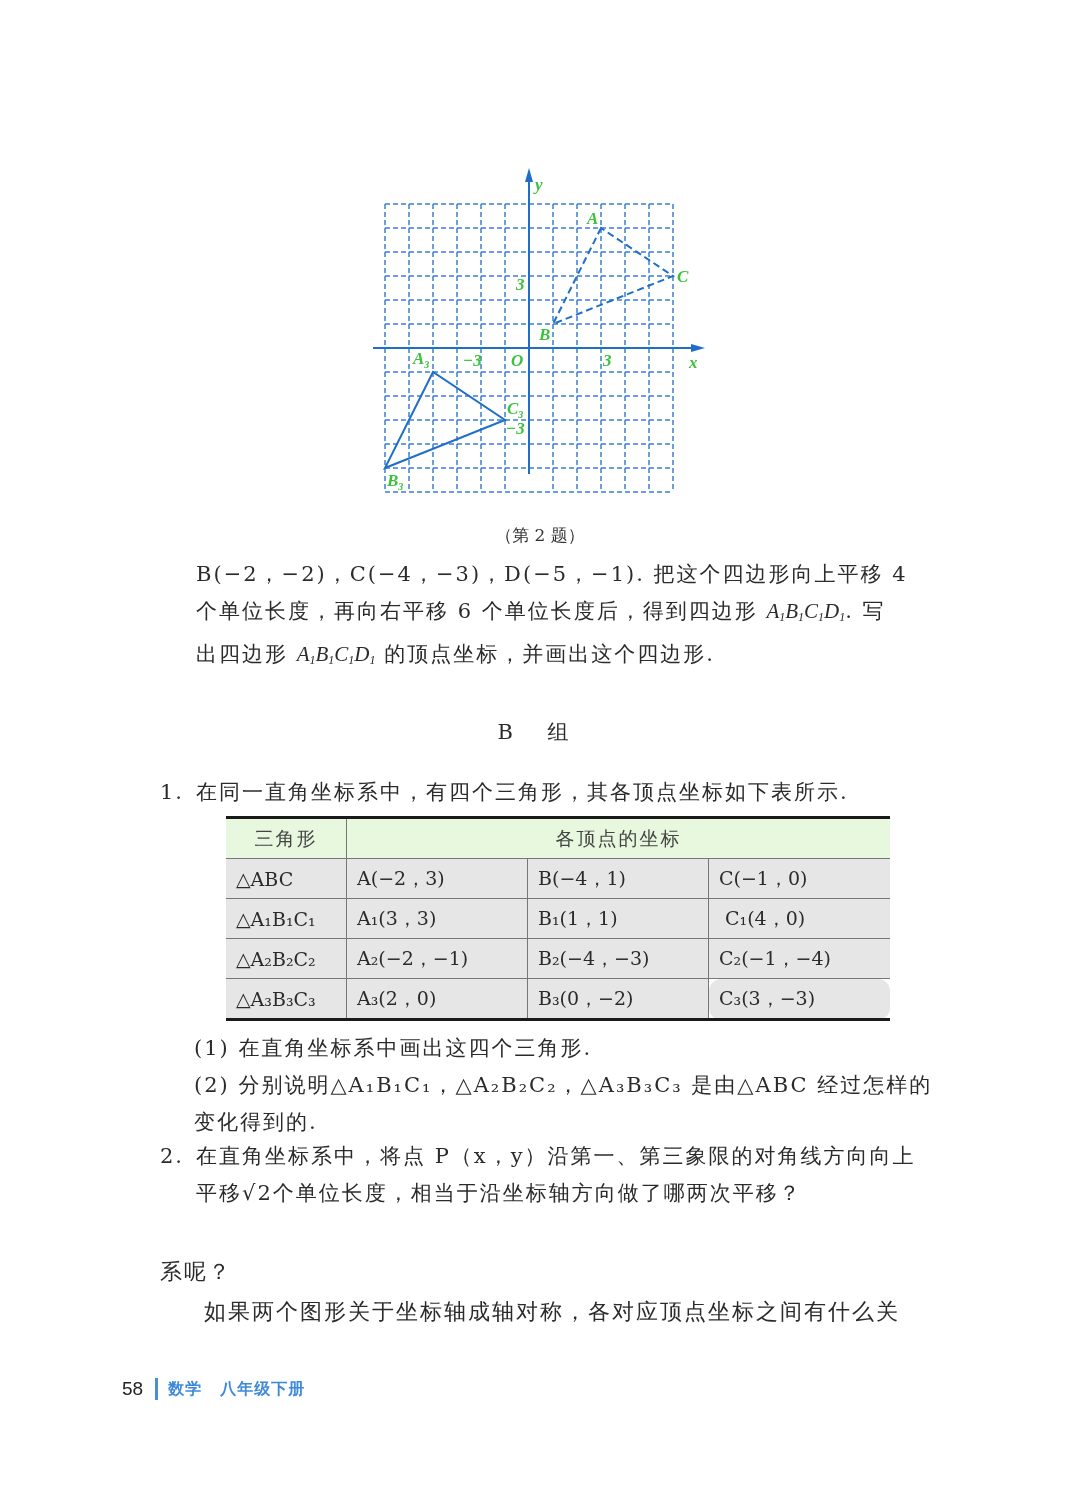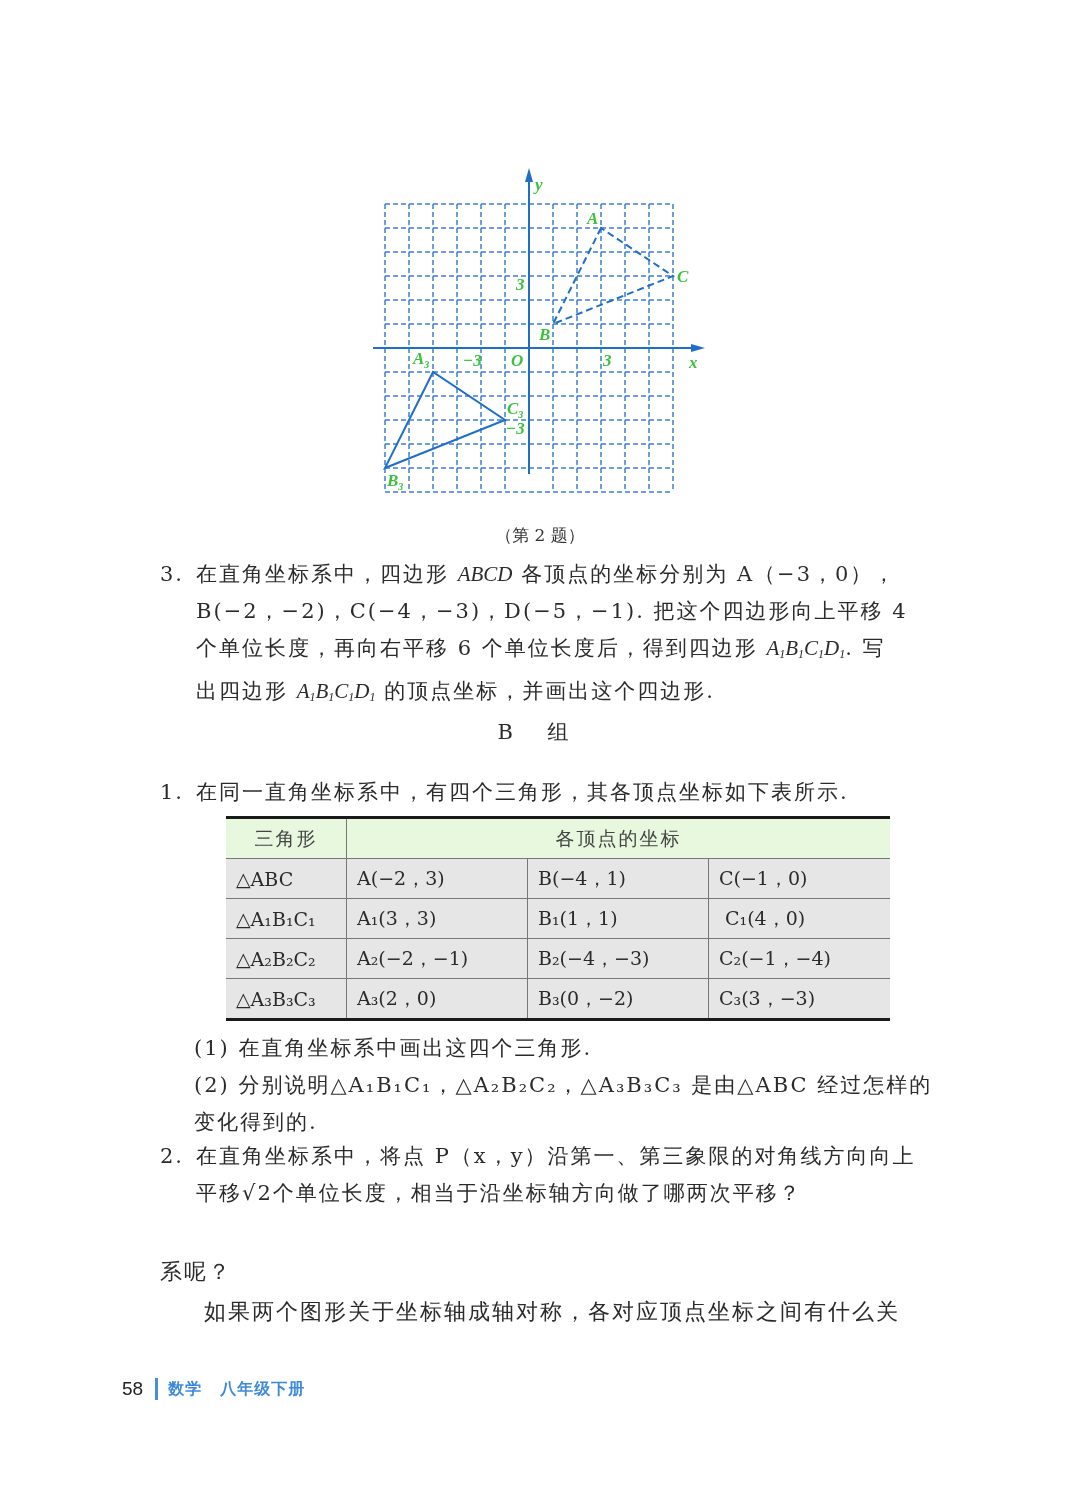--- a/index.html
+++ b/index.html
@@ -75,21 +75,20 @@
       <text x="317" y="117" fill="#3cc13c" font-family="Liberation Serif, serif" font-style="italic" font-weight="bold" font-size="17">C</text>
       <polygon points="73,207 25,303 145,255" fill="none" stroke="#1f6fc8" stroke-width="2"></polygon>
       <text x="53" y="199" fill="#3cc13c" font-family="Liberation Serif, serif" font-style="italic" font-weight="bold" font-size="17">A<tspan font-size="10" dy="4">3</tspan></text>
       <text x="27" y="321" fill="#3cc13c" font-family="Liberation Serif, serif" font-style="italic" font-weight="bold" font-size="17">B<tspan font-size="10" dy="4">3</tspan></text>
       <text x="147" y="249" fill="#3cc13c" font-family="Liberation Serif, serif" font-style="italic" font-weight="bold" font-size="17">C<tspan font-size="10" dy="4">3</tspan></text>
     </svg>
 </div>
 <div class="caption">（第 2 题）</div>
 
 <div class="para" style="left:160px; top:556px; width:770px;">
-  <div><span class="num">3.</span><span>在直角坐标系中，四边形</span> <i class="m">ABCD</i> <span>各顶点的坐标分别为</span> <span>A（−3，0），</span></div>
   <div style="padding-left:36px">B(−2，−2)，C(−4，−3)，D(−5，−1). 把这个四边形向上平移 4</div>
   <div style="padding-left:36px"><span>个单位长度，再向右平移 6 个单位长度后，得到四边形</span> <i class="m">A<sub>1</sub>B<sub>1</sub>C<sub>1</sub>D<sub>1</sub></i><span>. 写</span></div>
   <div style="padding-left:36px"><span>出四边形</span> <i class="m">A<sub>1</sub>B<sub>1</sub>C<sub>1</sub>D<sub>1</sub></i> <span>的顶点坐标，并画出这个四边形.</span></div>
 </div>
 
 <div class="group-title">B 组</div>
 
 <div class="para" style="left:160px; top:774px; width:770px;">
   <span class="num">1.</span><span>在同一直角坐标系中，有四个三角形，其各顶点坐标如下表所示.</span>
 </div>
@@ -117,21 +116,21 @@
       <tr>
         <td>△A₂B₂C₂</td>
         <td style="width: 160px;">A₂(−2，−1)</td>
         <td style="width: 160px;">B₂(−4，−3)</td>
         <td style="width: auto;">C₂(−1，−4)</td>
       </tr>
       <tr>
         <td>△A₃B₃C₃</td>
         <td style="width: 160px;">A₃(2，0)</td>
         <td style="width: 160px;">B₃(0，−2)</td>
-        <td style="width: auto;">C₃(3，−3)</td>
+        <td style="width: auto; border-radius: 12px;">C₃(3，−3)</td>
       </tr>
     </tbody>
 </table>
 
 <div class="para" style="left:194px; top:1030px; width:740px;">
   <div>(1) 在直角坐标系中画出这四个三角形.</div>
   <div>(2) 分别说明△A₁B₁C₁，△A₂B₂C₂，△A₃B₃C₃ 是由△ABC 经过怎样的</div>
   <div>变化得到的.</div>
 </div>
 

